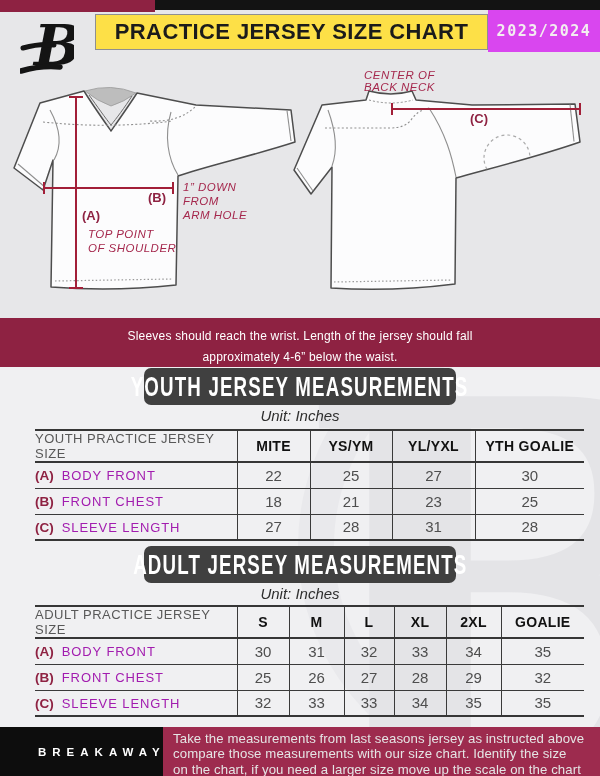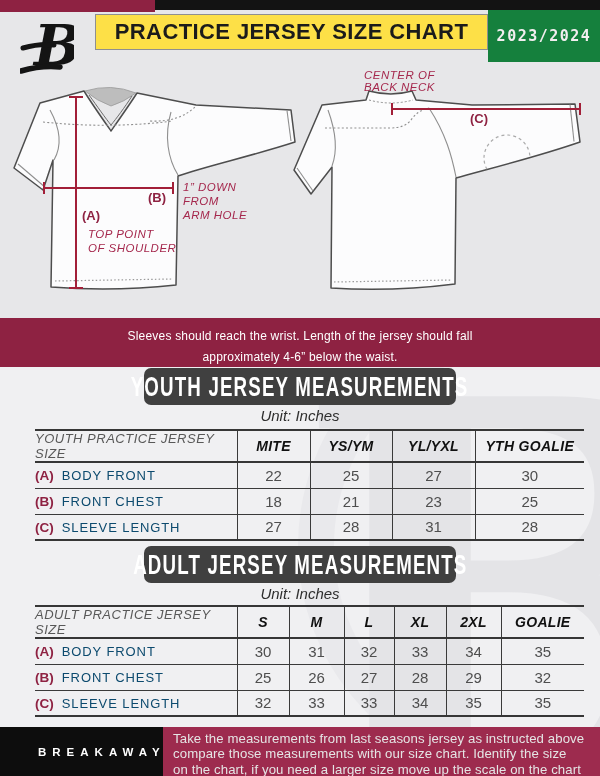--- a/index.html
+++ b/index.html
@@ -16,22 +16,22 @@
     background:#e7e7e9;z-index:2;}
 
   
   .strip-maroon{position:absolute;top:0;left:0;width:155px;height:12px;background:#8E2242;z-index:4;}
   .strip-black{position:absolute;top:0;left:155px;width:445px;height:10px;background:#131313;z-index:4;}
   .main-logo{position:absolute;top:15px;left:20px;z-index:5;}
   .title-box{position:absolute;top:14px;left:95px;width:393px;height:36px;z-index:5;
     background:#fde047;border:1px solid #8f8f8f;box-sizing:border-box;
     display:flex;align-items:center;justify-content:center;}
   .title-box span{font-size:22px;font-weight:bold;color:#1b1b1b;letter-spacing:.4px;white-space:nowrap;}
-  .version-box{position:absolute;top:10px;left:488px;width:112px;height:52px;z-index:5;
-    background:#15803d;display:flex;align-items:center;justify-content:center;}
+  .version-box{position:absolute;top:10px;left:488px;width:112px;height:42px;z-index:5;
+    background:#d946ef;display:flex;align-items:center;justify-content:center;}
   .version-box span{font-family:"DejaVu Sans Mono",monospace;font-weight:bold;
     font-size:15px;color:#f3eef0;letter-spacing:1.5px;}
 
   .diagram-svg{position:absolute;top:60px;left:0;z-index:3;}
 
   
   .notice-banner{position:absolute;top:318px;left:0;width:600px;height:49px;z-index:4;
     background:#8E2242;color:#fff;text-align:center;padding-top:8px;box-sizing:border-box;}
   .notice-banner div{font-size:12px;line-height:21px;letter-spacing:.2px;}
 
@@ -40,31 +40,31 @@
     background:#404040;border-radius:7px;display:flex;align-items:center;justify-content:center;}
   .section-banner span{display:inline-block;transform:scale(.78,1.12);white-space:nowrap;
     color:#fff;font-weight:bold;font-size:24px;letter-spacing:1.5px;}
   .unit-line{position:absolute;left:0;width:600px;text-align:center;z-index:3;
     font-style:italic;font-size:15px;color:#2e2e2e;}
 
   
   .meas-table{position:absolute;left:35px;width:549px;z-index:3;
     border-collapse:collapse;table-layout:fixed;}
   .meas-table th,.meas-table td{padding:0;}
-  .meas-table thead tr{height:32px;border-top:2.5px solid #363636;border-bottom:2.5px solid #363636;font-style:italic;}
+  .meas-table thead tr{height:32px;border-top:2.5px solid #363636;border-bottom:2.5px solid #363636;}
   .meas-table tbody tr{height:26px;border-bottom:1.6px solid #3a3a3a;}
   .meas-table tbody tr:last-child{border-bottom:2.5px solid #363636;}
   .h-label{text-align:left;padding-left:10px;font-size:13px;font-weight:normal;
     color:#585858;letter-spacing:.5px;}
   .h-size{font-size:14px;font-weight:bold;color:#111;text-align:center;letter-spacing:.3px;}
   .c-val{font-size:15px;color:#4e4e4e;text-align:center;}
   .meas-table td.c-val,.meas-table th.h-size{border-left:1.6px solid #3a3a3a;}
   .c-label{text-align:left;padding-left:16px;white-space:nowrap;}
   .row-marker{color:#8E2242;font-weight:bold;font-size:13.5px;margin-right:8px;}
-  .row-label{font-size:13px;color:#0c4a6e;letter-spacing:.9px;}
+  .row-label{font-size:13px;color:#a21caf;letter-spacing:.9px;}
 
   
   .footer-black{position:absolute;top:727px;left:0;width:163px;height:49px;z-index:4;
     background:#0d0d0d;display:flex;align-items:center;}
   .footer-black svg{margin-left:16px;}
   .brand-text{color:#fff;font-weight:bold;font-size:11.5px;letter-spacing:6px;margin-left:22px;}
   .footer-maroon{position:absolute;top:727px;left:163px;width:437px;height:49px;z-index:4;
     background:#9D2B4E;color:#e5e5e5;box-sizing:border-box;padding:4px 0 0 10px;}
   .footer-maroon div{font-size:13.2px;line-height:15.3px;letter-spacing:.1px;white-space:nowrap;}
 

